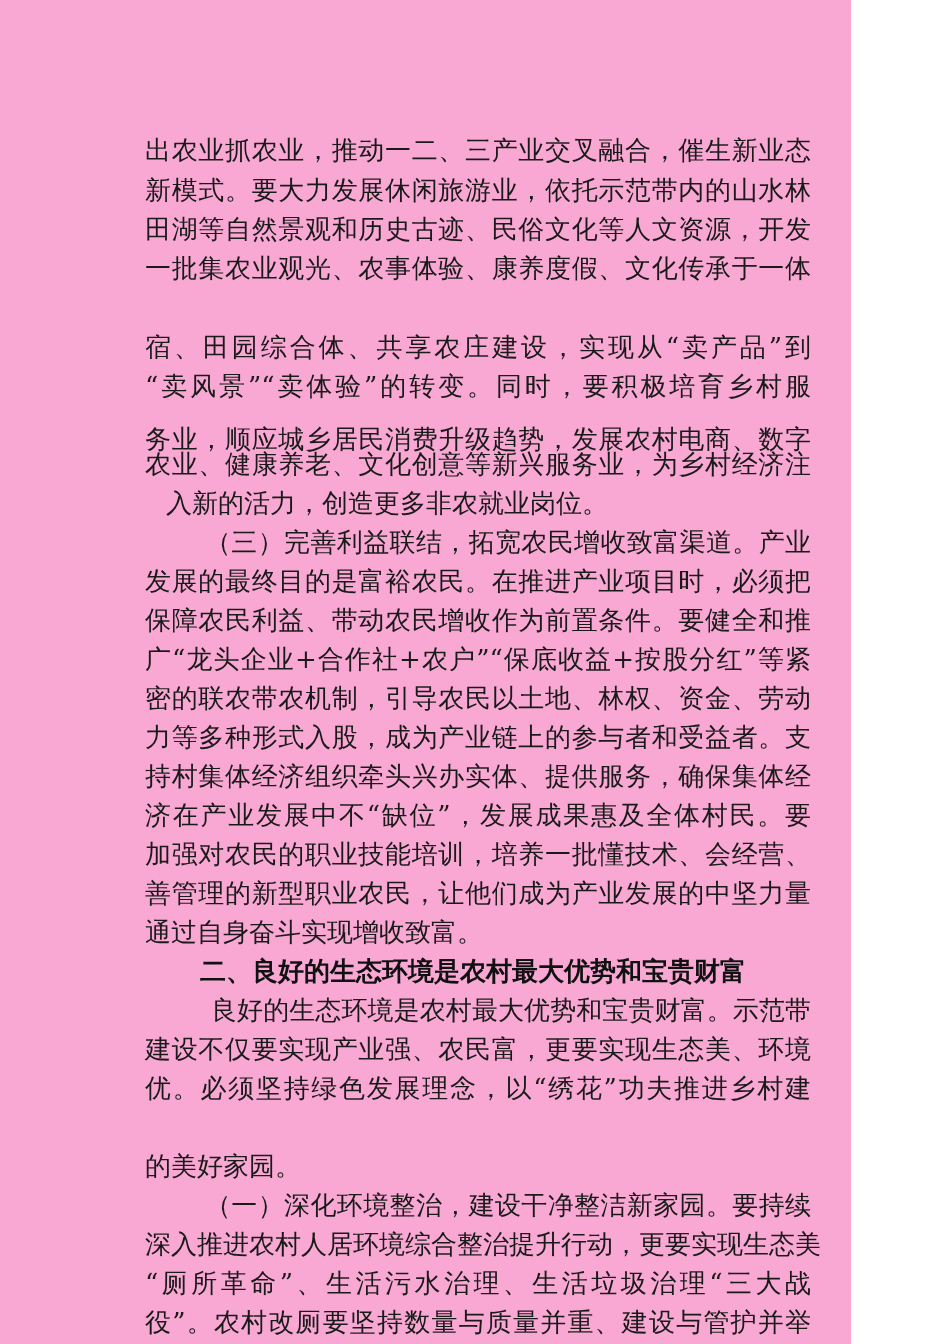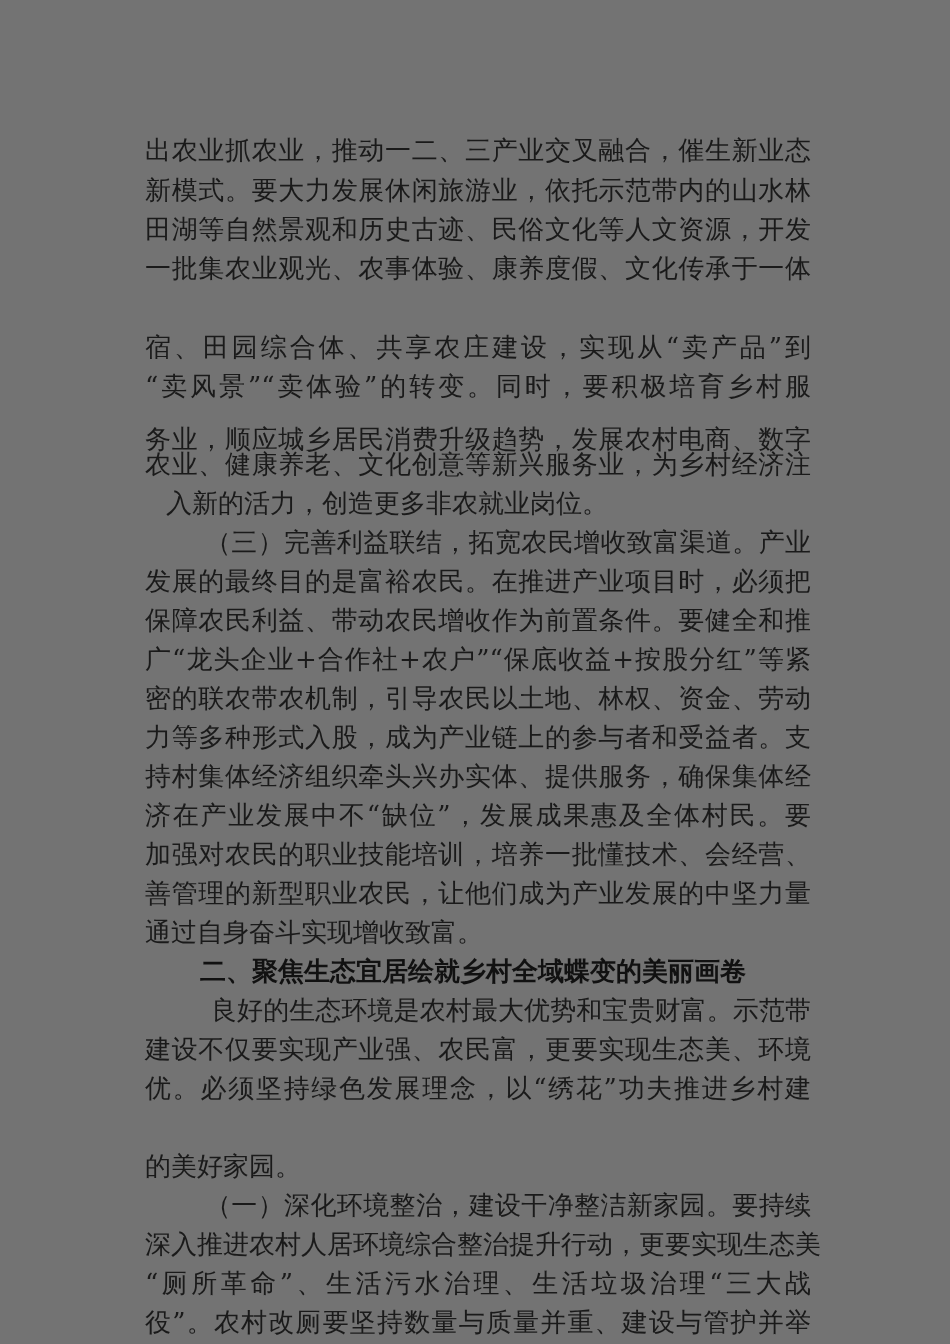--- a/index.html
+++ b/index.html
@@ -1,17 +1,17 @@
 <!DOCTYPE html>
 <html><head>
 <meta charset="utf-8">
 <style>
   html, body { margin: 0; padding: 0; background: #ffffff; }
   body { width: 950px; height: 1344px; position: relative; overflow: hidden; }
-  .page { position: absolute; left: 0; top: 0; width: 950px; height: 1344px; background: #737373; }
+  .page { position: absolute; left: 0; top: 0; width: 851px; height: 1344px; background: #f9a8d4; }
   .line {
     position: absolute;
     left: 145px;
     width: 666px;
     height: 40px;
     font-family: "DejaVu Serif", "Liberation Serif", serif;
     font-size: 26px;
     line-height: 40px;
     color: #1a1a1a;
     white-space: nowrap;
@@ -48,21 +48,21 @@
     <div class="line" style="top: 561px;">发展的最终目的是富裕农民。在推进产业项目时，必须把</div>
     <div class="line" style="top: 600px;">保障农民利益、带动农民增收作为前置条件。要健全和推</div>
     <div class="line" style="top: 639px;">广“龙头企业+合作社+农户”“保底收益+按股分红”等紧</div>
     <div class="line" style="top: 678px;">密的联农带农机制，引导农民以土地、林权、资金、劳动</div>
     <div class="line" style="top: 717px;">力等多种形式入股，成为产业链上的参与者和受益者。支</div>
     <div class="line" style="top: 756px;">持村集体经济组织牵头兴办实体、提供服务，确保集体经</div>
     <div class="line" style="top: 795px;">济在产业发展中不“缺位”，发展成果惠及全体村民。要</div>
     <div class="line" style="top: 834px;">加强对农民的职业技能培训，培养一批懂技术、会经营、</div>
     <div class="line" style="top: 873px;">善管理的新型职业农民，让他们成为产业发展的中坚力量</div>
     <div class="line last" style="top: 912px;">通过自身奋斗实现增收致富。</div>
-    <div class="line heading" style="top: 951px;">二、聚焦生态宜居绘就乡村全域蝶变的美丽画卷</div>
+    <div class="line heading" style="top: 951px;">二、良好的生态环境是农村最大优势和宝贵财富</div>
     <div class="line" style="top: 990px; left: 211px; width: 600px;">良好的生态环境是农村最大优势和宝贵财富。示范带</div>
     <div class="line" style="top: 1029px;">建设不仅要实现产业强、农民富，更要实现生态美、环境</div>
     <div class="line" style="top: 1068px;">优。必须坚持绿色发展理念，以“绣花”功夫推进乡村建</div>
     <div class="line last" style="top: 1146px;">的美好家园。</div>
     <div class="line" style="top: 1185px; left: 205px; width: 606px;"><span class="sub">（一）深化环境整治，建设干净整洁新家园。</span><span>要持续</span></div>
     <div class="line" style="top: 1224px;">深入推进农村人居环境综合整治提升行动，更要实现生态美</div>
     <div class="line" style="top: 1263px;">“厕所革命”、生活污水治理、生活垃圾治理“三大战</div>
     <div class="line" style="top: 1302px;">役”。农村改厕要坚持数量与质量并重、建设与管护并举</div>
     <div class="line" style="top: 1341px;">确保改一个、成一个、用好一个。污水治理要因地制宜采</div>
   </div>

